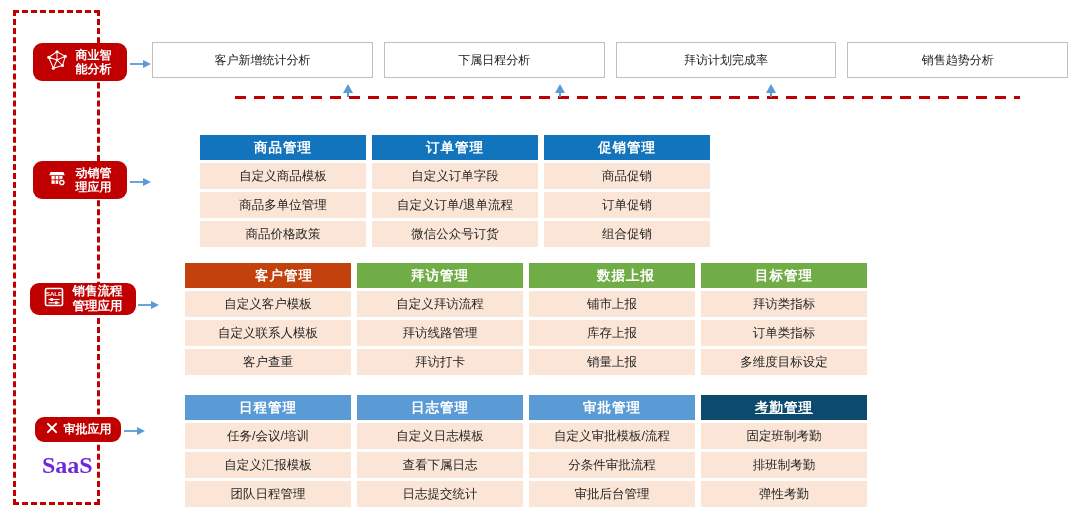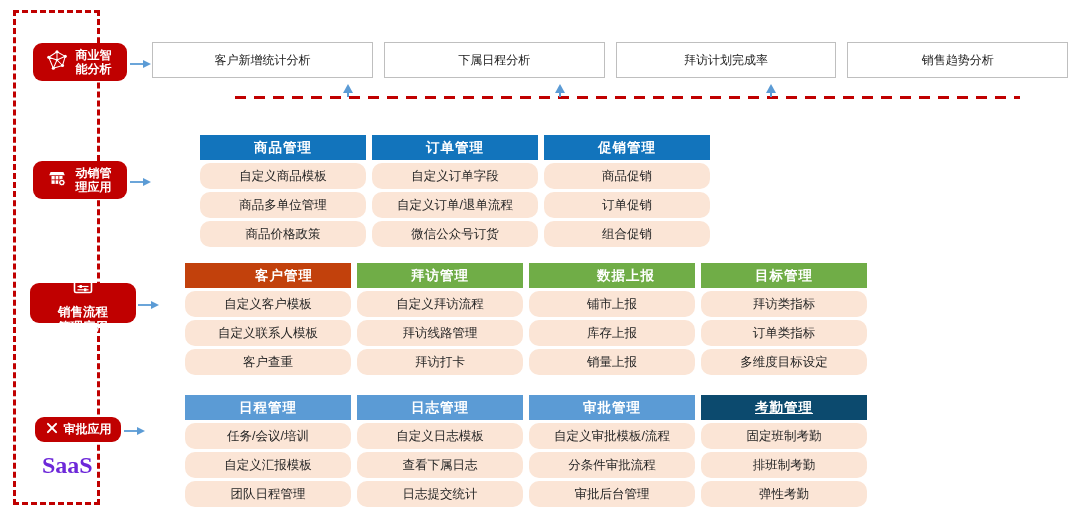--- a/index.html
+++ b/index.html
@@ -12,21 +12,21 @@
     border:3px dashed #C00000;box-sizing:border-box;}
   
   .badge{position:absolute;background:#C00000;border-radius:9px;color:#fff;
     display:flex;align-items:center;justify-content:center;gap:5px;
     font-weight:bold;font-size:12px;line-height:1.2;z-index:3;}
   .badge .b-text{text-align:center;}
   .badge1{left:33px;top:43px;width:94px;height:38px;}
   .badge1 .b-text{width:42px;}
   .badge2{left:33px;top:161px;width:94px;height:38px;}
   .badge2 .b-text{width:42px;}
-  .badge3{left:30px;top:283px;width:106px;height:40px;font-size:12.5px;flex-direction:column;}
+  .badge3{left:30px;top:283px;width:106px;height:32px;font-size:12.5px;}
   .badge3 .b-text{width:54px;}
   .badge4{left:35px;top:417px;width:86px;height:25px;}
   .saas{position:absolute;left:42px;top:452px;z-index:3;
     font-family:"Liberation Serif","DejaVu Serif",serif;
     font-weight:bold;font-size:24px;color:#6d28d9;}
   
   .r-arrow{position:absolute;width:22px;height:12px;z-index:4;}
   .ra1{left:130px;top:56px;}
   .ra2{left:130px;top:174px;}
   .ra3{left:138px;top:297px;}
@@ -45,21 +45,21 @@
     border-bottom:9px solid #5B9BD5;}
   .up-arrow::after{content:"";position:absolute;left:-1px;top:9px;width:2px;height:4px;background:#5B9BD5;}
   .ua1{left:343px;} .ua2{left:555px;} .ua3{left:766px;}
   
   .section{position:absolute;left:185px;display:flex;gap:6px;}
   .sec0{top:135px;margin-left:15px;} .sec1{top:263px;} .sec2{top:395px;}
   .col{display:flex;flex-direction:column;gap:3px;width:166px;}
   .col-header{height:25px;display:flex;align-items:center;justify-content:center;
     color:#fff;font-weight:bold;font-size:13.5px;letter-spacing:1px;}
   .col-row{height:26px;display:flex;align-items:center;justify-content:center;
-    background:#FBE5D6;font-size:12.5px;color:#262626;border-radius:10px;}
+    background:#FBE5D6;font-size:12.5px;color:#262626;}
 </style>
 </head>
 <body>
 
 <div class="canvas">
 
   <div class="dash-box"></div>
 
   <div class="badge badge1">
     <span>

